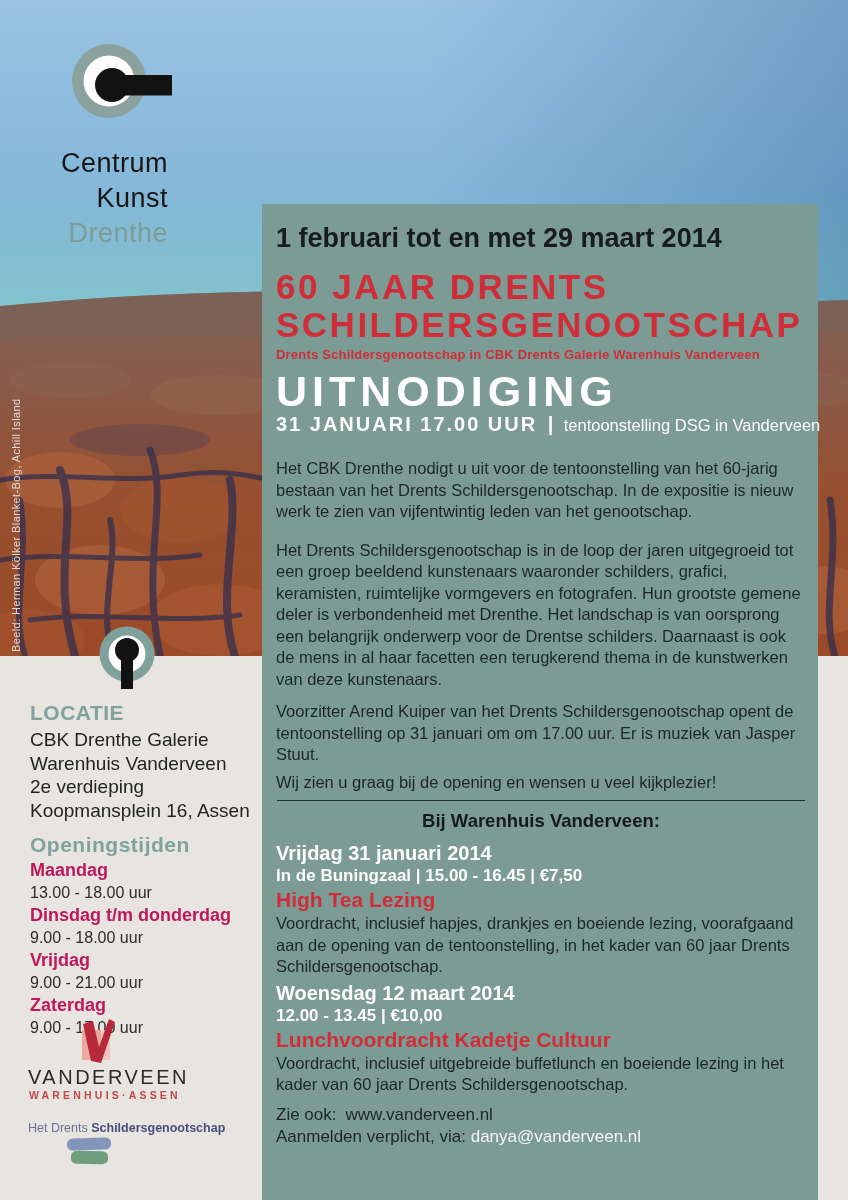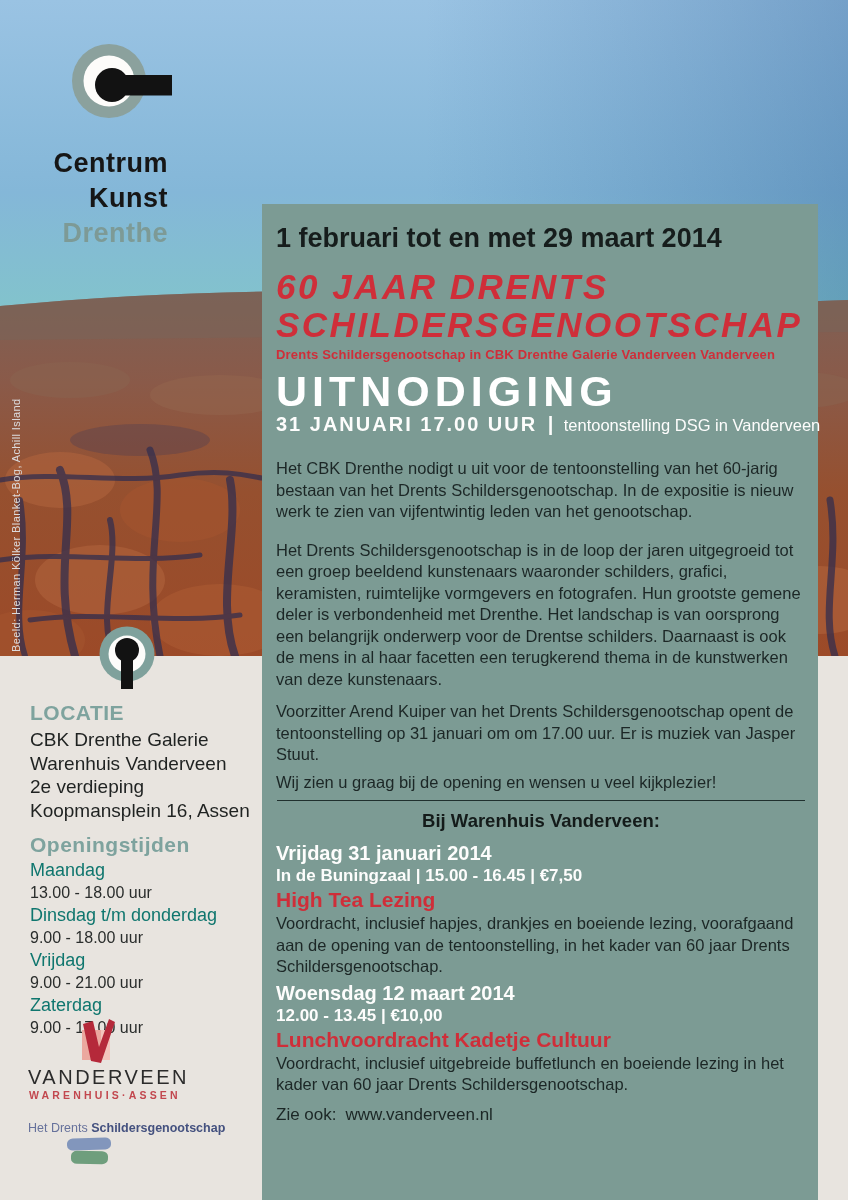--- a/index.html
+++ b/index.html
@@ -17,38 +17,38 @@
     position:absolute; left:10px; top:652px; width:240px;
     transform:rotate(-90deg); transform-origin:0 0;
     font-size:11px; letter-spacing:0.4px; color:rgba(226,230,234,0.92);
     white-space:nowrap;
   }
 
   
   .cbk-logo-mark { position:absolute; left:66px; top:44px; }
   .cbk-logo-text {
     position:absolute; left:18px; top:146px; width:150px; text-align:right;
-    font-weight:bold; font-size:27px; line-height:35px; letter-spacing:0.5px;
+    font-weight:normal; font-size:27px; line-height:35px; letter-spacing:0.5px;
     color:#161616;
   }
   .cbk-logo-text .muted { color:#7d9a96; }
 
   
   .keyhole { position:absolute; left:98px; top:625px; }
 
   
   .locatie-heading, .openings-heading {
     position:absolute; left:30px; color:#7ea39e; font-weight:bold;
     font-size:21px; letter-spacing:0.5px;
   }
   .locatie-heading { top:701px; }
   .locatie-lines { position:absolute; left:30px; top:728px; font-size:19px; line-height:23.5px; color:#1f2221; }
   .openings-heading { top:833px; }
   .openings-list { position:absolute; left:30px; top:859px; }
-  .oh-day   { font-size:18px; font-weight:normal; color:#0f766e; line-height:22px; }
+  .oh-day   { font-size:18px; font-weight:bold; color:#be185d; line-height:22px; }
   .oh-hours { font-size:16px; color:#2a2d2c; line-height:23px; }
 
   
   .vv-mark { position:absolute; left:76px; top:1016px; }
   .vv-name {
     position:absolute; left:28px; top:1066px; width:140px; text-align:center;
     font-size:20px; letter-spacing:2.5px; color:#2b2b2b;
   }
   .vv-sub {
     position:absolute; left:29px; top:1089px; width:140px; text-align:center;
@@ -61,21 +61,21 @@
   .brush-blue  { position:absolute; left:67px; top:1138px; width:44px; height:12px; background:#8296bc; border-radius:6px/5px; transform:rotate(-2deg); }
   .brush-green { position:absolute; left:71px; top:1151px; width:37px; height:13px; background:#6f9e7d; border-radius:6px/5px; transform:rotate(1deg); }
 
   
   .panel {
     position:absolute; left:262px; top:204px; width:556px; height:996px;
     background:#7c9b94; box-sizing:border-box; padding:18px 12px 12px 14px;
     color:#1c2726;
   }
   .panel .date-range { font-size:27px; font-weight:bold; line-height:32px; color:#161d1c; }
-  .panel .title { margin-top:14px; font-size:35px; font-weight:bold; line-height:38px; letter-spacing:2.5px; color:#cf2e39;font-style:italic; }
+  .panel .title { margin-top:14px; font-size:35px; font-weight:bold; line-height:38px; letter-spacing:2.5px; color:#cf2e39; }
   .panel .subtitle { margin-top:3px; font-size:13px; font-weight:bold; color:#cf2e39; letter-spacing:0.2px; }
   .panel .invitation { margin-top:8px; font-size:43px; font-weight:bold; letter-spacing:5px; line-height:42px; color:#ffffff; }
   .panel .when { line-height:24px; color:#fdfdfc; white-space:nowrap; }
   .panel .when .t { font-size:20px; font-weight:bold; letter-spacing:2px; }
   .panel .when .sep { font-size:20px; font-weight:bold; margin:0 6px; }
   .panel .when .e { font-size:16.5px; }
   .panel p.body { width:530px; margin:0; font-size:16.5px; line-height:21.5px; color:#1c2726; }
   .panel p.p1 { margin-top:20px; }
   .panel p.p2 { margin-top:17px; }
   .panel p.p3 { margin-top:11px; }
@@ -225,21 +225,21 @@
   <div class="dsg-text"><span>Het Drents </span><b>Schildersgenootschap</b></div>
   <div class="brush-blue"></div>
   <div class="brush-green"></div>
 
   <div class="panel">
     <div class="date-range">1 februari tot en met 29 maart 2014</div>
     <div class="title">
       <div>60 JAAR DRENTS</div>
       <div>SCHILDERSGENOOTSCHAP</div>
     </div>
-    <div class="subtitle">Drents Schildersgenootschap in CBK Drenthe Galerie Vanderveen Vanderveen</div>
+    <div class="subtitle">Drents Schildersgenootschap in CBK Drents Galerie Warenhuis Vanderveen</div>
     <div class="invitation">UITNODIGING</div>
     <div class="when">
       <span class="t">31 JANUARI 17.00 UUR</span>
       <span class="sep">|</span>
       <span class="e">tentoonstelling DSG in Vanderveen</span>
     </div>
 
     <p class="body p1">Het CBK Drenthe nodigt u uit voor de tentoonstelling van het 60-jarig bestaan van het Drents Schildersgenootschap. In de expositie is nieuw werk te zien van vijfentwintig leden van het genootschap.</p>
     <p class="body p2">Het Drents Schildersgenootschap is in de loop der jaren uitgegroeid tot een groep beeldend kunstenaars waaronder schilders, grafici, keramisten, ruimtelijke vormgevers en fotografen. Hun grootste gemene deler is verbondenheid met Drenthe. Het landschap is van oorsprong een belangrijk onderwerp voor de Drentse schilders. Daarnaast is ook de mens in al haar facetten een terugkerend thema in de kunstwerken van deze kunstenaars.</p>
     <p class="body p3">Voorzitter Arend Kuiper van het Drents Schildersgenootschap opent de tentoonstelling op 31 januari om om 17.00 uur. Er is muziek van Jasper Stuut.</p>
@@ -259,15 +259,19 @@
     <div class="event-2">
       <div class="ev-date">Woensdag 12 maart 2014</div>
       <div class="ev-det">12.00 - 13.45 | €10,00</div>
       <div class="ev-title">Lunchvoordracht Kadetje Cultuur</div>
       <p class="ev-desc">Voordracht, inclusief uitgebreide buffetlunch en boeiende lezing in het kader van 60 jaar Drents Schildersgenootschap.</p>
     </div>
 
     <div class="footer-line1">
       <span>Zie ook:</span><span class="website">www.vanderveen.nl</span>
     </div>
+    <div class="footer-line2">
+      <span>Aanmelden verplicht, via:</span>
+      <span class="email">danya@vanderveen.nl</span>
+    </div>
   </div>
 
 </div>
 
 </body></html>

